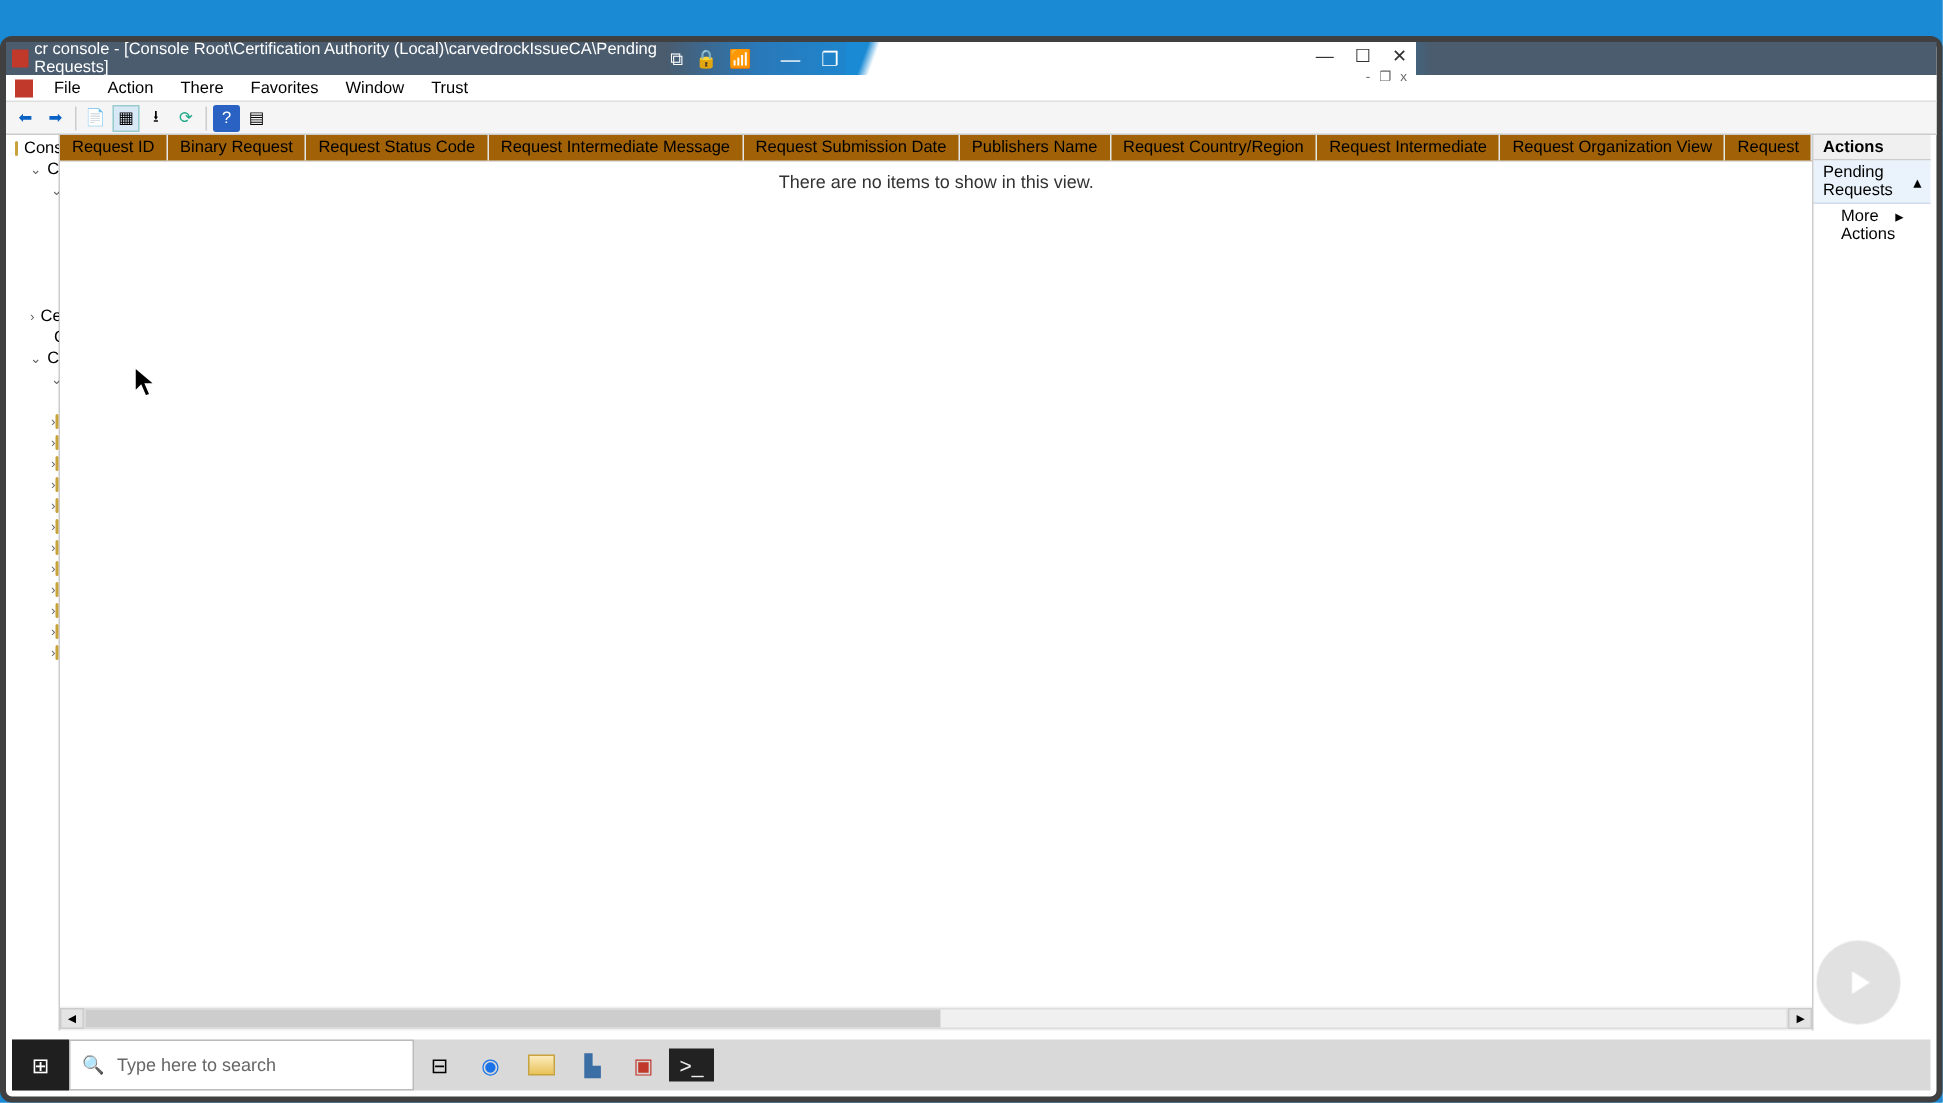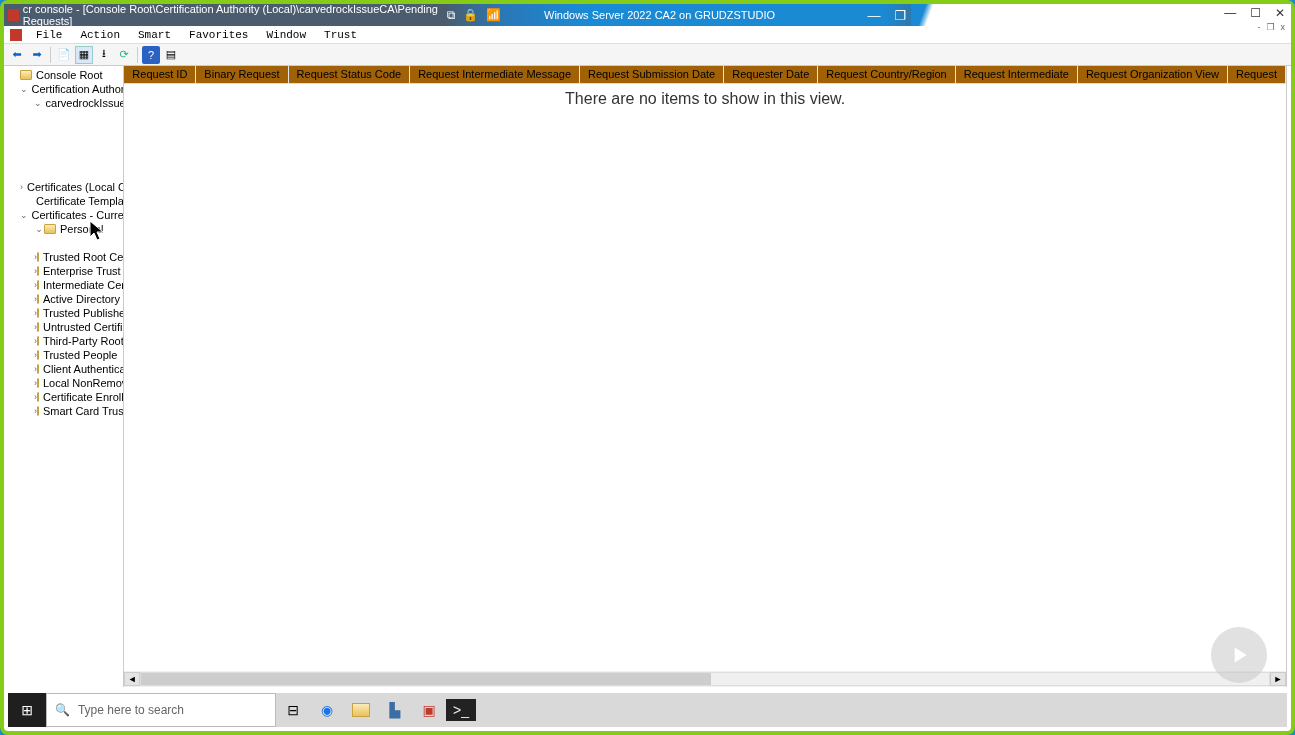--- a/index.html
+++ b/index.html
@@ -1,57 +1,57 @@
 <!DOCTYPE html>
 <html><head>
 <meta charset="utf-8">
 <style>
 * { box-sizing: border-box; margin: 0; padding: 0; font-family: "Segoe UI", Tahoma, sans-serif; }
 html, body { width: 1295px; height: 735px; overflow: hidden; background: #1a8ad4; }
 
-.outer-frame { position: absolute; inset: 0; border: 4px solid #84cc16; border-radius: 8px; background: #fff; }
+.outer-frame { position: absolute; inset: 0; border: 4px solid #404040; border-radius: 8px; background: #fff; margin-top: 24px; }
 
 .vm-titlebar {
   height: 22px; background: linear-gradient(90deg,#4a5c6e 0,#4a5c6e 440px,#2a78b8 500px,#1a8ad4 580px,#1a8ad4 880px,#4a5c6e 950px);
   color: #fff; display: flex; align-items: center; font-size: 11px;
 }
 .vm-titlebar .left { flex: 0 0 440px; display: flex; align-items: center; padding-left: 4px; gap: 4px; }
 .vm-titlebar .left .icn { width: 12px; height: 12px; background: #c0392b; }
 .vm-titlebar .center-icons { flex: 0 0 60px; display: flex; gap: 8px; align-items: center; justify-content: center; }
 .vm-titlebar .center-icons span { color: #fff; font-size: 12px; }
 .vm-titlebar .title { flex: 1; text-align: left; padding-left: 40px; }
 .vm-titlebar .win-controls { flex: 0 0 90px; display: flex; gap: 14px; justify-content: flex-end; padding-right: 10px; font-size: 13px; }
 .vm-titlebar .spacer-right { flex: 0 0 350px; background: #fff; height: 100%; position: relative; }
 .vm-titlebar .spacer-right::before { content:""; position:absolute; left:-30px; top:0; width:30px; height:100%; background: linear-gradient(110deg,#1a8ad4 40%,#fff 60%);}
 .vm-titlebar .app-win-controls { position: absolute; right: 6px; top: 2px; display: flex; gap: 14px; color: #333; font-size: 12px; }
 .vm-titlebar .app-win-controls2 { position: absolute; right: 6px; top: 18px; display: flex; gap: 6px; color: #666; font-size: 9px; }
 
 .menubar { height: 18px; background: #fff; border-bottom: 1px solid #ddd; display: flex; align-items: center; padding-left: 6px; gap: 2px; font-size: 11px; }
-.menubar .mi { padding: 2px 8px; font-family: Liberation Mono, monospace; }
+.menubar .mi { padding: 2px 8px; }
 .menubar .icn { width: 12px; height: 12px; background: #c0392b; margin-right: 4px; }
 
 .toolbar { height: 22px; background: #f5f5f5; border-bottom: 1px solid #ccc; display: flex; align-items: center; padding-left: 4px; gap: 2px; }
 .toolbar .btn { width: 18px; height: 18px; display: flex; align-items: center; justify-content: center; font-size: 11px; border: 1px solid transparent; }
 .toolbar .sep { width: 1px; height: 16px; background: #ccc; margin: 0 2px; }
 
 .workspace { position: absolute; top: 62px; bottom: 44px; left: 4px; right: 4px; display: flex; background: #fff; }
 
 .tree-pane { width: 200px; border-right: 1px solid #ccc; overflow: auto; font-size: 11px; padding: 2px 0; }
 .tree-node { display: flex; align-items: center; height: 14px; white-space: nowrap; cursor: default; padding-right: 4px; }
 .tree-node .exp { width: 10px; text-align: center; color: #666; font-size: 9px; }
 .tree-node .icn { width: 14px; height: 12px; margin-right: 2px; display: inline-flex; align-items: center; justify-content: center; }
 .tree-node .icn.folder { background: linear-gradient(#fceabb,#e8c35a); border: 1px solid #c8a23a; border-radius: 1px; width: 12px; height: 10px; }
 .tree-node .icn.cert { background: #7aa956; border-radius: 2px; width: 11px; height: 11px; }
 .tree-node .icn.ca { background: #d4a94a; border-radius: 1px; width: 11px; height: 11px; }
 .tree-node .lbl { padding: 0 2px; }
 
 .list-pane { flex: 1; display: flex; flex-direction: column; border-right: 1px solid #ccc; position: relative; }
 .list-header { height: 18px; background: #a16207; border-bottom: 1px solid #ddd; display: flex; font-size: 11px; }
 .list-header .col { padding: 2px 8px; border-right: 1px solid #e5e5e5; white-space: nowrap; }
-.list-body { flex: 1; position: relative; font-size: 16px; }
+.list-body { flex: 1; position: relative; font-size: 12px; }
 .list-empty { text-align: center; padding-top: 6px; color: #333; }
 .list-scroll { position: absolute; bottom: 0; left: 0; right: 0; height: 16px; background: #f0f0f0; display: flex; align-items: center; }
 .list-scroll .thumb-track { flex:1; height:14px; background:#f0f0f0; border:1px solid #ddd; position:relative; }
 .list-scroll .thumb { position:absolute; left:0; width:570px; top:0; bottom:0; background:#cdcdcd; }
 .list-scroll .arrow { width:16px; height:14px; background:#e4e4e4; border:1px solid #ccc; text-align:center; font-size:9px; line-height:12px; }
 
 .actions-pane { width: 234px; font-size: 11px; display: flex; flex-direction: column; }
 .actions-pane .hdr { background: #f0f0f0; border-bottom: 1px solid #ccc; padding: 2px 6px; font-weight: 600; }
 .actions-pane .section { background: #eaf3fb; padding: 2px 6px; border-bottom: 1px solid #d0dcea; display:flex; justify-content:space-between; align-items:center; }
 .actions-pane .item { padding: 2px 18px; display:flex; justify-content:space-between; }
@@ -78,21 +78,20 @@
   <div class="vm-titlebar">
     <div class="left">
       <span class="icn"></span>
       <span>cr console - [Console Root\Certification Authority (Local)\carvedrockIssueCA\Pending Requests]</span>
     </div>
     <div class="center-icons">
       <span>⧉</span>
       <span>🔒</span>
       <span>📶</span>
     </div>
-    <div class="title">Windows Server 2022 CA2 on GRUDZSTUDIO</div>
     <div class="win-controls">
       <span>—</span>
       <span>❐</span>
       <span>✕</span>
     </div>
     <div class="spacer-right">
       <div class="app-win-controls">
         <span>—</span>
         <span>☐</span>
         <span>✕</span>
@@ -102,21 +101,21 @@
         <span>❐</span>
         <span>x</span>
       </div>
     </div>
   </div>
 
   <div class="menubar">
     <span class="icn"></span>
     <span class="mi">File</span>
     <span class="mi">Action</span>
-    <span class="mi">Smart</span>
+    <span class="mi">There</span>
     <span class="mi">Favorites</span>
     <span class="mi">Window</span>
     <span class="mi">Trust</span>
   </div>
 
   <div class="toolbar">
     <div class="btn" style="color:#0a62c4">⬅</div>
     <div class="btn" style="color:#0a62c4">➡</div>
     <div class="sep"></div>
     <div class="btn">📄</div>
@@ -233,38 +232,49 @@
         </div>
     </div>
 
     <div class="list-pane">
       <div class="list-header">
         <div class="col">Request ID</div>
         <div class="col">Binary Request</div>
         <div class="col">Request Status Code</div>
         <div class="col">Request Intermediate Message</div>
         <div class="col">Request Submission Date</div>
-        <div class="col">Requester Date</div>
+        <div class="col">Publishers Name</div>
         <div class="col">Request Country/Region</div>
         <div class="col">Request Intermediate</div>
         <div class="col">Request Organization View</div>
         <div class="col">Request</div>
       </div>
       <div class="list-body">
         <div class="list-empty">There are no items to show in this view.</div>
       </div>
       <div class="list-scroll">
         <div class="arrow">◄</div>
         <div class="thumb-track">
             <div class="thumb"></div>
           </div>
         <div class="arrow">►</div>
       </div>
     </div>
 
+    <div class="actions-pane">
+      <div class="hdr">Actions</div>
+      <div class="section">
+        <span>Pending Requests</span>
+        <span>▴</span>
+      </div>
+      <div class="item">
+        <span>More Actions</span>
+        <span>▸</span>
+      </div>
+    </div>
   </div>
 
   <div class="taskbar">
     <div class="start">⊞</div>
     <div class="search">
       <span>🔍</span>
       <span>Type here to search</span>
     </div>
     <div class="tb-icons">
       <div class="tb">⊟</div>

